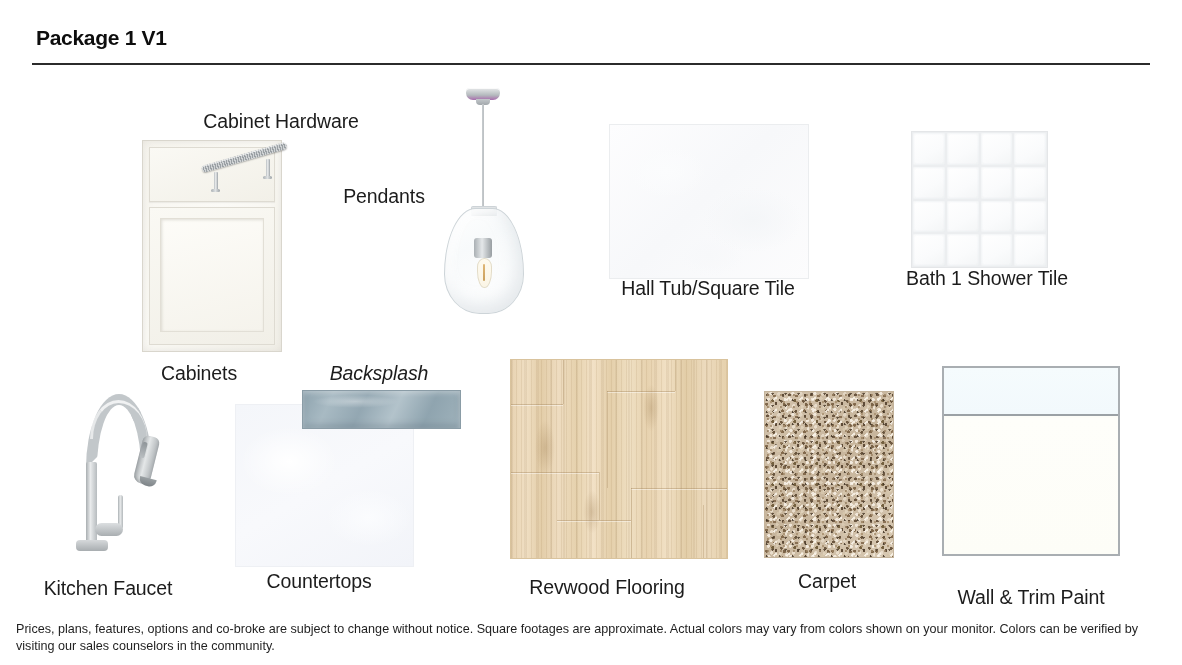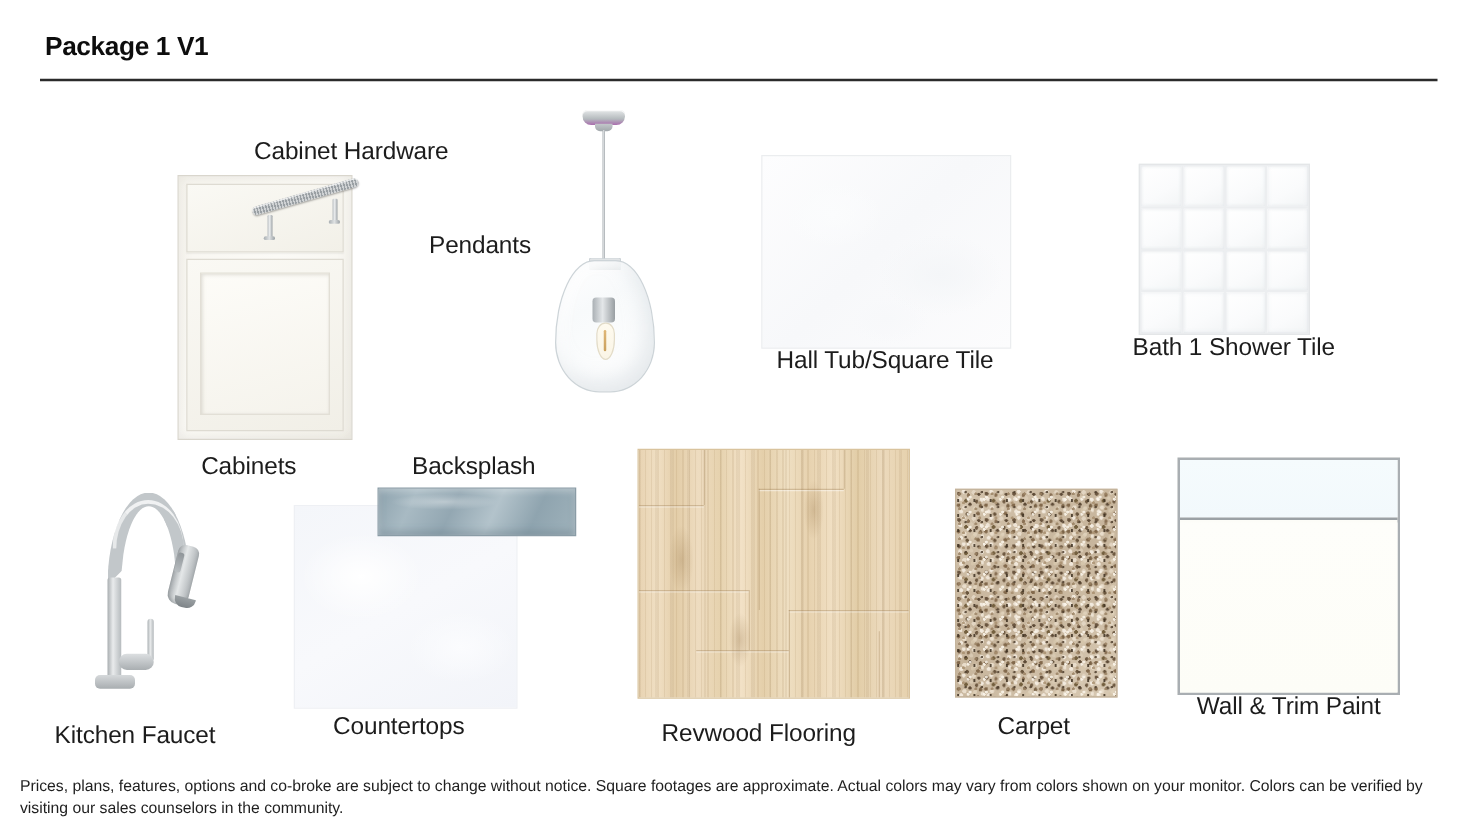--- a/index.html
+++ b/index.html
@@ -555,21 +555,21 @@
     <div class="faucet-head-tip"></div>
     <div class="faucet-handle"></div>
     <div class="faucet-handle-hub"></div>
   </div>
   <div class="caption center" style="left:108px; top:577px;">Kitchen Faucet</div>
 
   <div class="countertop"></div>
   <div class="caption center" style="left:319px; top:570px;">Countertops</div>
 
   <div class="backsplash"></div>
-  <div class="caption center" style="left:379px; top:362px;">Backsplash</div>
+  <div class="caption center" style="left:379px; top:362px;font-style:italic;">Backsplash</div>
 
   <div class="revwood">
     <div class="rev-seam" style="left:0;  top:44px;  width:52px;"></div>
     <div class="rev-seam" style="left:96px; top:31px; width:68px;"></div>
     <div class="rev-seam" style="left:0;  top:112px; width:88px;"></div>
     <div class="rev-seam" style="left:120px; top:128px; width:96px;"></div>
     <div class="rev-seam" style="left:46px; top:160px; width:74px;"></div>
     <div class="rev-vseam" style="left:52px; top:0;   height:44px;"></div>
     <div class="rev-vseam" style="left:96px; top:31px; height:97px;"></div>
     <div class="rev-vseam" style="left:88px; top:112px; height:48px;"></div>
@@ -582,17 +582,17 @@
   </div>
   <div class="caption center" style="left:607px; top:576px;">Revwood Flooring</div>
 
   <div class="carpet"></div>
   <div class="caption center" style="left:827px; top:570px;text-align:right;">Carpet</div>
 
   <div class="paint">
     <div class="paint-trim"></div>
     <div class="paint-wall"></div>
   </div>
-  <div class="caption center" style="left:1031px; top:554px;text-align:center;">Wall &amp; Trim Paint</div>
+  <div class="caption center" style="left:1031px; top:586px;text-align:center;">Wall &amp; Trim Paint</div>
 
 </div>
 
 <div class="footer">Prices, plans, features, options and co-broke are subject to change without notice. Square footages are approximate. Actual colors may vary from colors shown on your monitor. Colors can be verified by visiting our sales counselors in the community.</div>
 
 </body></html>

